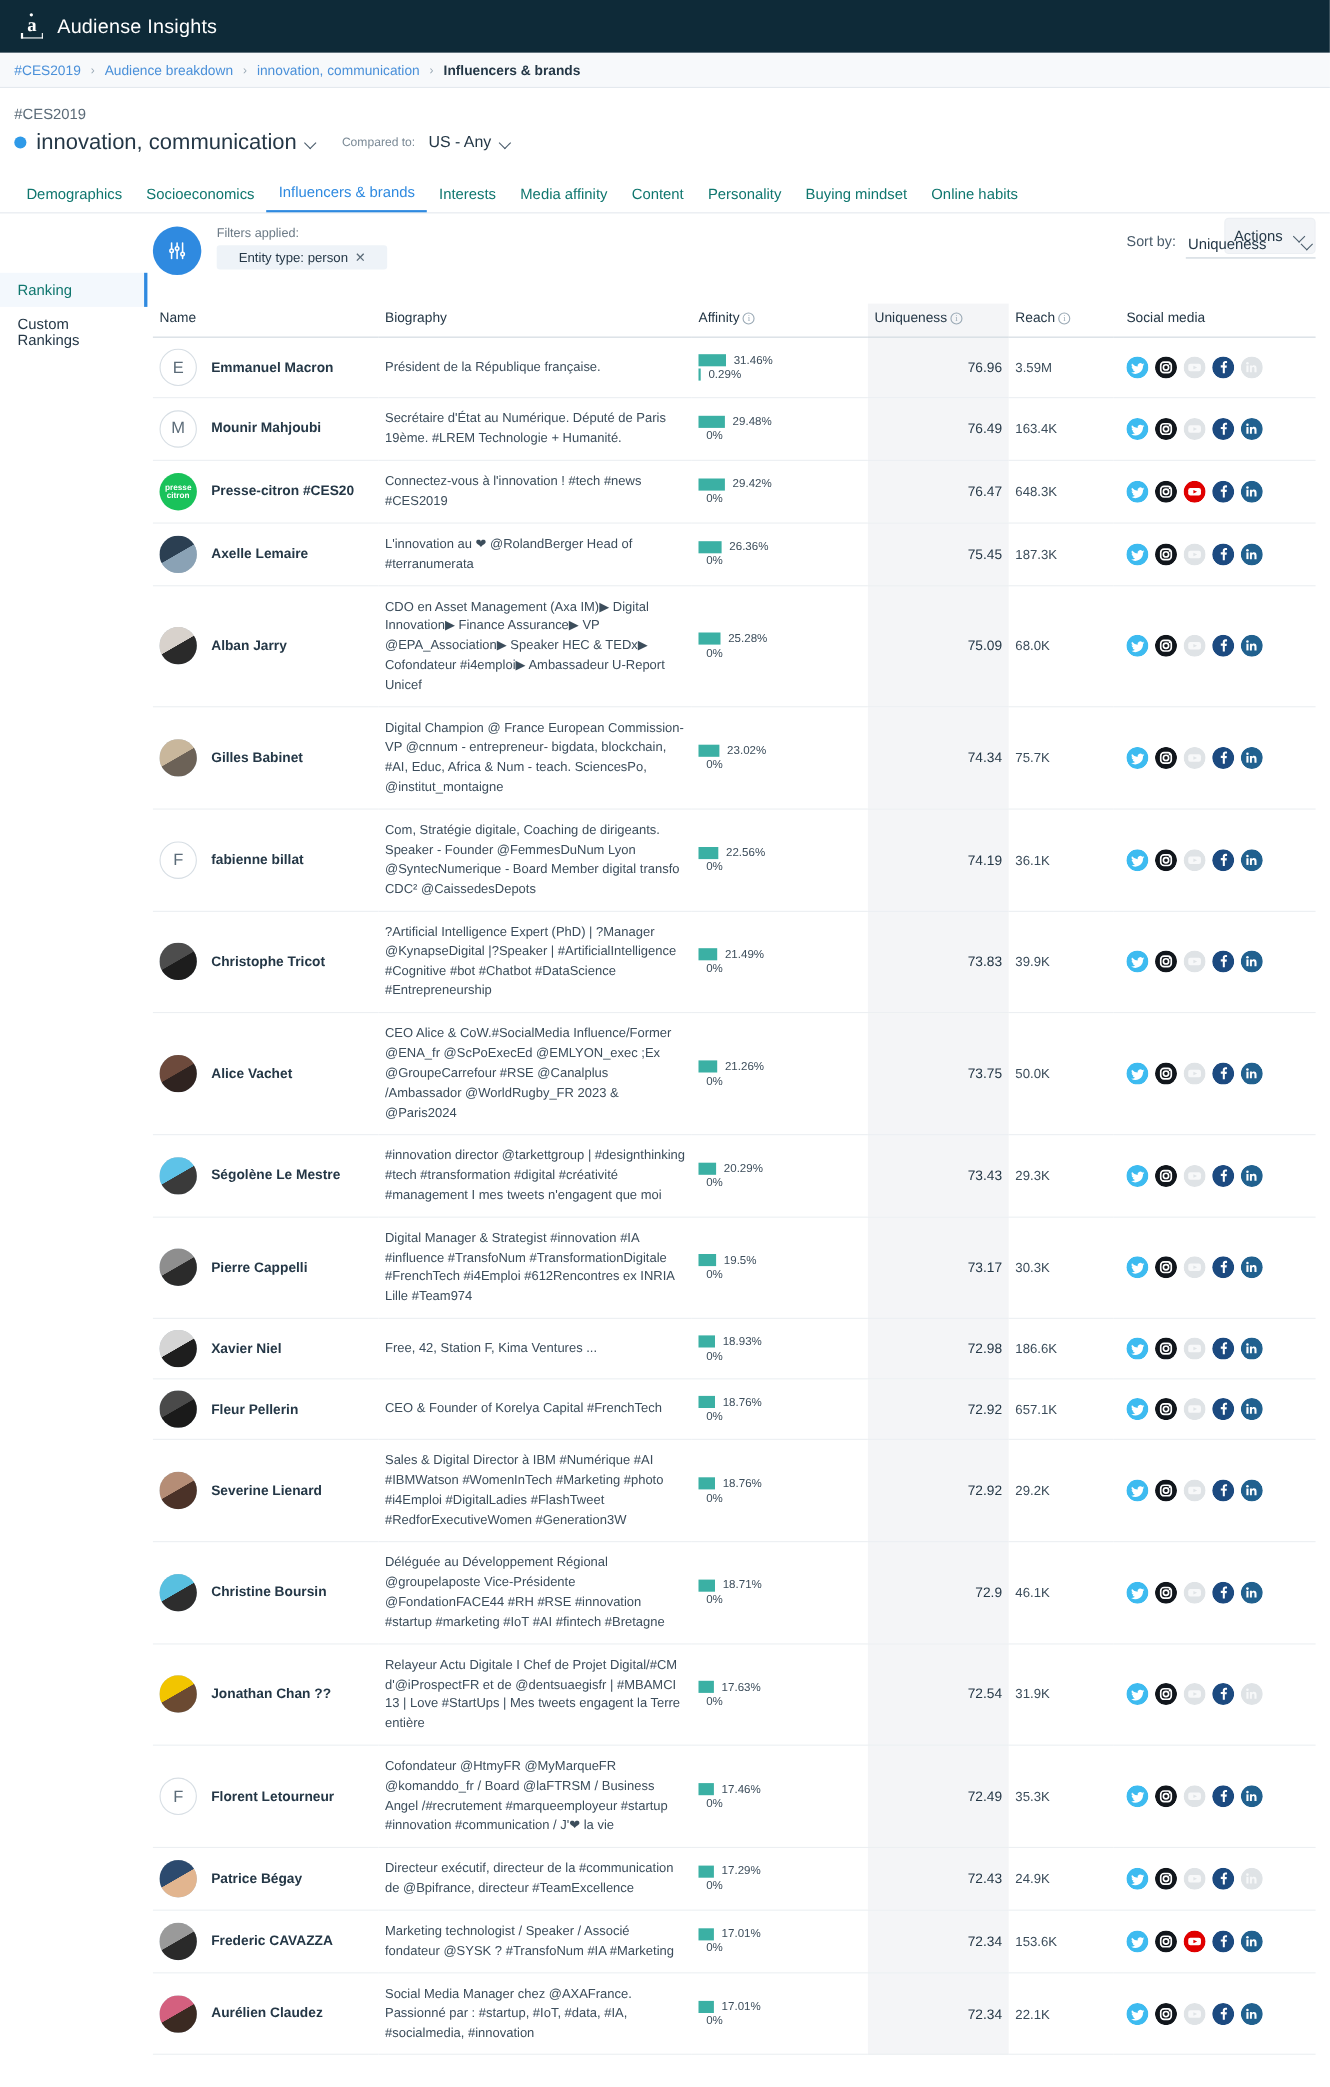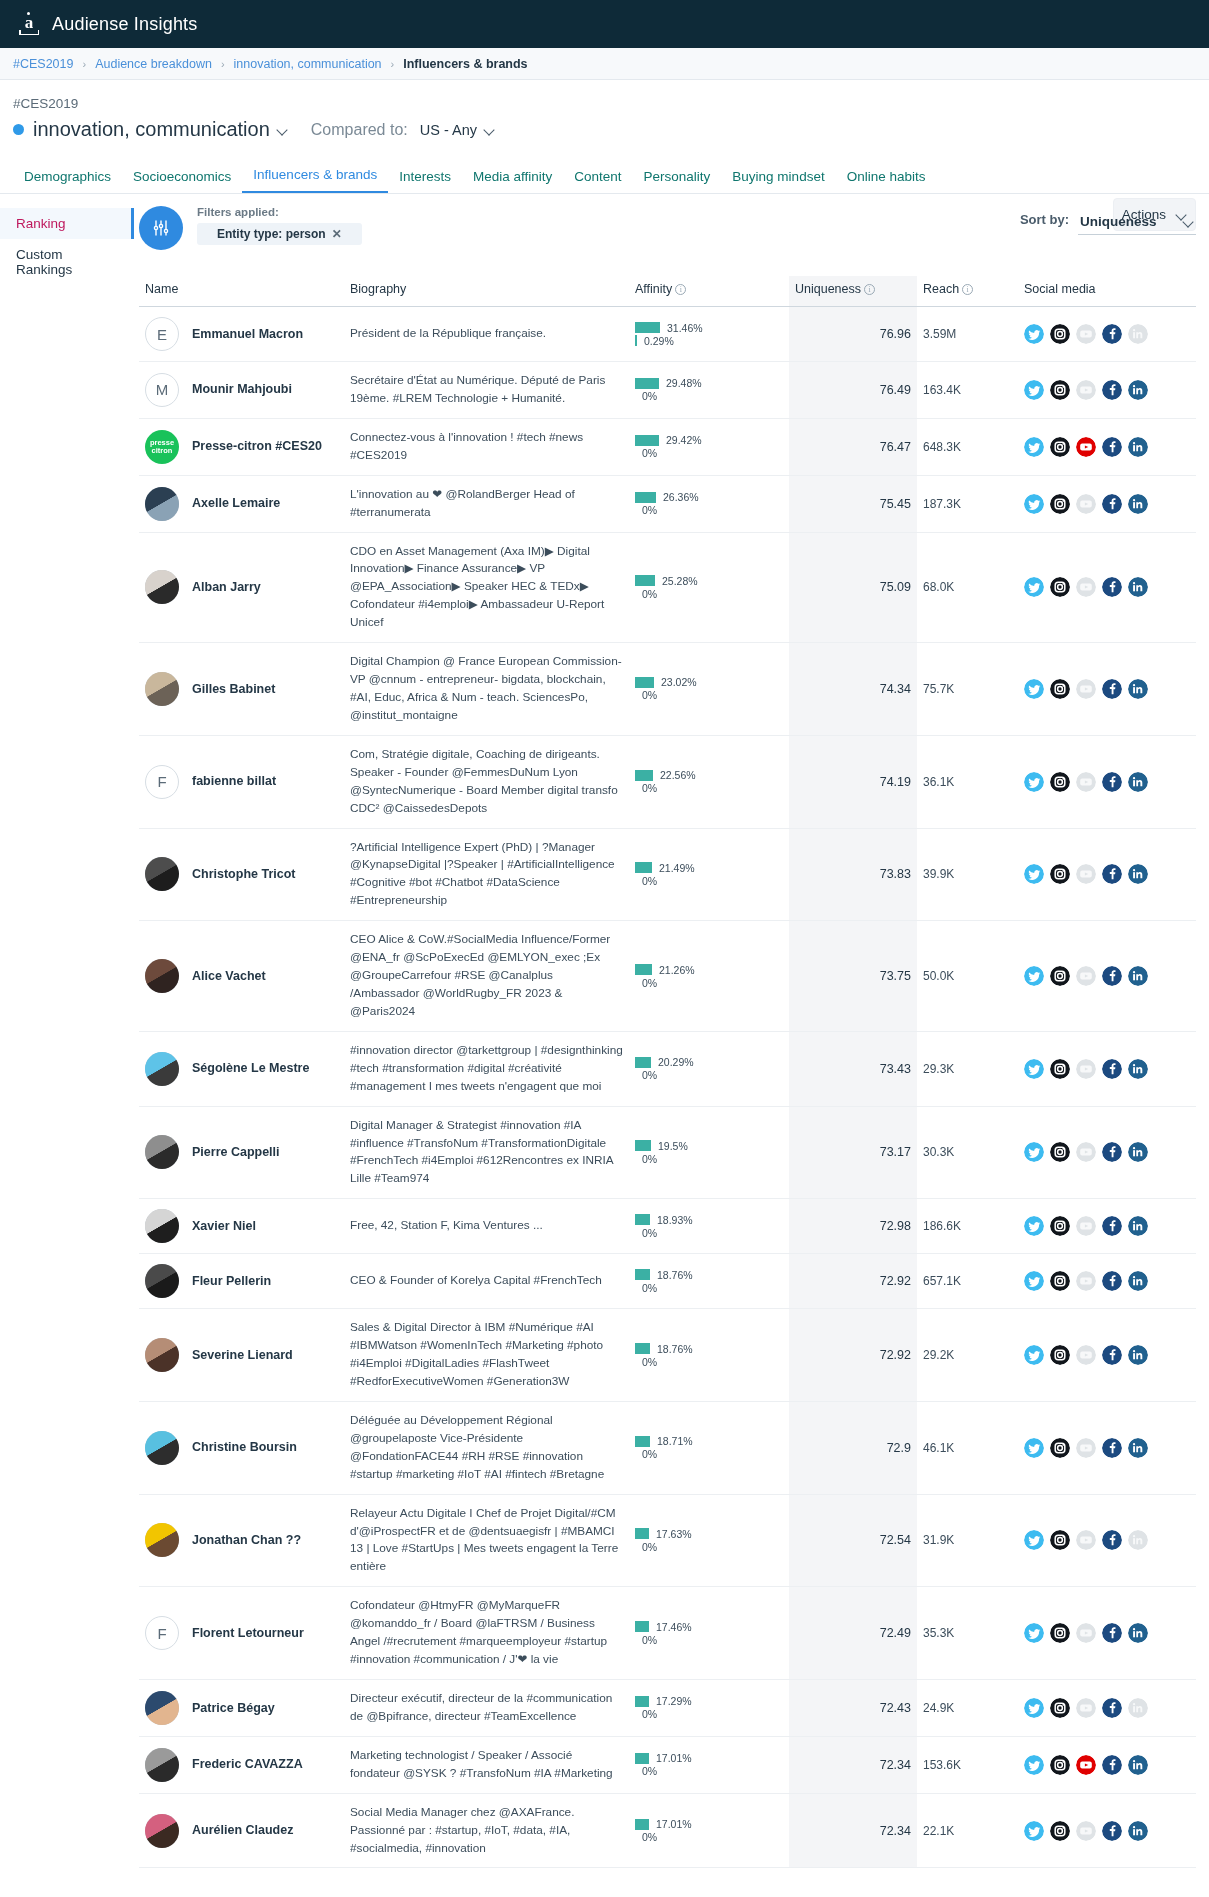--- a/index.html
+++ b/index.html
@@ -42,21 +42,21 @@
   .h-sup{ font-size:13.5px; color:#5b6b78; margin-bottom:7px;}
   .h-main{ display:flex; align-items:center; gap:7px;}
   .seg-dot{ width:11px;height:11px;border-radius:50%;background:#2f9ae8; display:inline-block; margin-right:2px;}
   .h-title{ font-size:20px; color:#243746;}
   .chev{ display:inline-block; width:11px; height:11px; position:relative; }
   .chev:before{
     content:""; position:absolute; left:1px; top:2px; width:7px;height:7px;
     border-right:1.6px solid #4a5c6b; border-bottom:1.6px solid #4a5c6b;
     transform:rotate(45deg);
   }
-  .cmp-label{ font-size:16px; color:#7b8a96; margin-left:16px;}
+  .cmp-label{ font-size:11px; color:#7b8a96; margin-left:16px;}
   .cmp-value{ font-size:14.5px; color:#243746; margin-left:5px;}
   .members{ font-size:12px; color:#4a90d9; margin-top:9px;}
   .actions-btn{
     position:absolute; right:13px; top:118px;
     background:#f2f4f7; border:1px solid #eceff3; border-radius:4px;
     padding:8px 8px; font-size:13.5px; color:#243746;
     display:flex; align-items:center; gap:10px; cursor:pointer;
   }
 
   
@@ -66,28 +66,28 @@
   }
   .tab{ font-size:13.5px; color:#0f766e; padding:0 11px 9px 11px; cursor:pointer; white-space:nowrap;}
   .tab.active{ color:#2f8ae0; border-bottom:2.5px solid #2f8ae0; font-weight:normal;}
 
   
   .body{ display:flex; }
   .leftnav{ width:134px; padding-top:14px; border-right:0; flex:0 0 134px;}
   .lnav-item{
     font-size:13.5px; color:#243746; padding:8px 16px; cursor:pointer; position:relative;
   }
-  .lnav-item.active{ color:#be185d; background:#f3f8fd; }
+  .lnav-item.active{ color:#0f766e; background:#f3f8fd;margin-top:40px; }
   .lnav-item.active:after{
     content:""; position:absolute; right:0; top:0; bottom:0; width:3px; background:#2f8ae0;
   }
   .content{ flex:1; padding:12px 13px 0 5px; position:relative;}
 
   
-  .filterrow{ display:flex; align-items:flex-start; gap:14px; min-height:56px;font-weight:bold;}
+  .filterrow{ display:flex; align-items:flex-start; gap:14px; min-height:56px;}
   .filter-circle{
     width:44px;height:44px;border-radius:50%;background:#2f8ae0;flex:0 0 44px;
     display:flex;align-items:center;justify-content:center; cursor:pointer;
   }
   .filters-applied-label{ font-size:11.5px; color:#6b7a86; margin-bottom:5px;}
   .chip{
     display:inline-flex; align-items:center; gap:6px;
     background:#eef3f8; border-radius:3px; padding:4px 20px; font-size:12px; color:#243746;
     cursor:pointer;
   }

